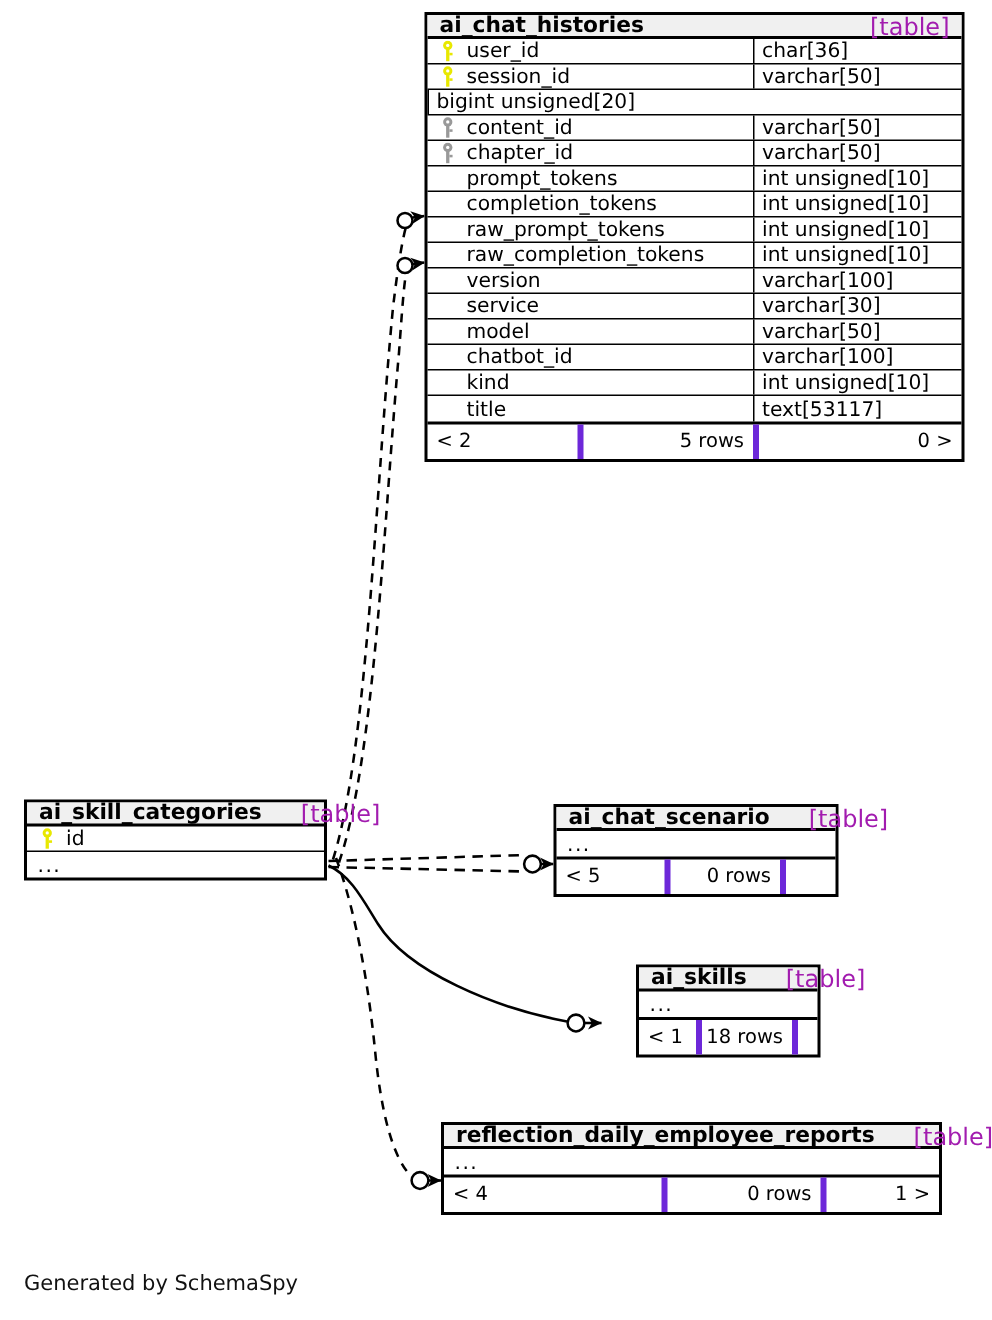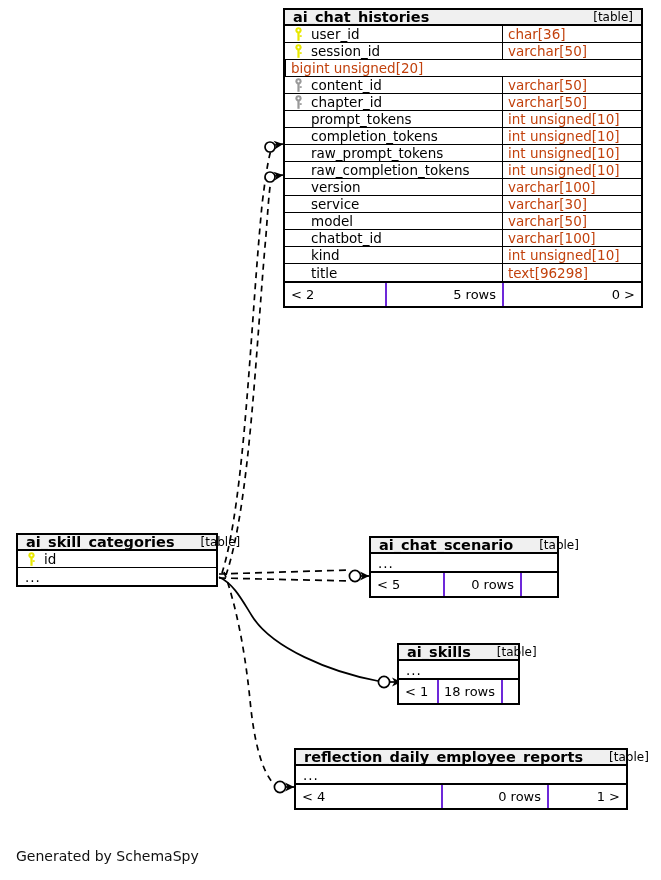--- a/index.html
+++ b/index.html
@@ -10,41 +10,41 @@
   }
   #edges{position:absolute;left:0;top:0;width:661px;height:880px;pointer-events:none;}
 
   .table-node{position:absolute;border:2px solid #000;background:#fff;box-sizing:border-box;}
   .tbl-header{
     background:#f0f0f0;border-bottom:2px solid #000;box-sizing:border-box;
     display:flex;align-items:center;justify-content:space-between;
     padding:0 8px;height:16px;
   }
   .tbl-name{font-weight:bold;font-size:14.5px;color:#000;white-space:nowrap;}
-  .tbl-tag{font-size:12px;color:#000000;white-space:nowrap;margin-left:10px;padding-left:16px;}
+  .tbl-tag{font-size:16px;color:#a21caf;white-space:nowrap;margin-left:10px;padding-left:16px;}
 
   .row{display:flex;height:17px;box-sizing:border-box;border-bottom:1px solid #000;}
   .row:last-of-type{border-bottom:none;border-radius:11px;}
   .cell-name{
     display:flex;align-items:center;gap:6px;padding-left:7px;
     box-sizing:border-box;font-size:13.5px;color:#000;white-space:nowrap;overflow:hidden;
   }
   .cell-type{
     display:flex;align-items:center;padding-left:5px;box-sizing:border-box;
-    border-left:1px solid #000;font-size:13.5px;color:#c2410c;white-space:nowrap;overflow:hidden;
+    border-left:1px solid #000;font-size:13.5px;color:#000000;white-space:nowrap;overflow:hidden;
   }
   .keyslot{width:13px;flex:0 0 13px;display:flex;align-items:center;justify-content:center;}
   .ellipsis{font-size:13.5px;color:#000;letter-spacing:1px;}
 
   .tbl-footer{display:flex;border-top:2px solid #000;height:25px;box-sizing:border-box;}
   .f-cell{box-sizing:border-box;display:flex;align-items:center;font-size:13px;color:#000;
           padding:0 6px;white-space:nowrap;}
   .f-left{justify-content:flex-start;}
   .f-right{justify-content:flex-end;}
-  .f-div{border-left:2px solid #6d28d9;}
+  .f-div{border-left:4px solid #6d28d9;}
 
   
   #node-ai_chat_histories{left:283px;top:8px;width:360px;}
   #node-ai_chat_histories .cell-name{width:217px;flex:0 0 217px;}
   #node-ai_chat_histories .cell-type{flex:1 1 auto;}
   #node-ai_chat_histories .f-c0{width:100px;flex:0 0 100px;}
   #node-ai_chat_histories .f-c1{width:117px;flex:0 0 117px;}
   #node-ai_chat_histories .f-c2{flex:1 1 auto;}
 
   #node-ai_skill_categories{left:16px;top:533px;width:202px;}
@@ -52,21 +52,21 @@
   #node-ai_skill_categories .f-c0{width:66px;flex:0 0 66px;}
   #node-ai_skill_categories .f-c1{width:78px;flex:0 0 78px;}
   #node-ai_skill_categories .f-c2{flex:1 1 auto;}
 
   #node-ai_chat_scenario{left:369px;top:536px;width:190px;}
   #node-ai_chat_scenario .cell-name{flex:1 1 auto;}
   #node-ai_chat_scenario .f-c0{width:72px;flex:0 0 72px;}
   #node-ai_chat_scenario .f-c1{width:77px;flex:0 0 77px;}
   #node-ai_chat_scenario .f-c2{flex:1 1 auto;}
 
-  #node-ai_skills{left:397px;top:643px;width:123px;}
+  #node-ai_skills{left:424px;top:643px;width:123px;}
   #node-ai_skills .cell-name{flex:1 1 auto;}
   #node-ai_skills .f-c0{width:38px;flex:0 0 38px;}
   #node-ai_skills .f-c1{width:64px;flex:0 0 64px;}
   #node-ai_skills .f-c2{flex:1 1 auto;}
 
   #node-reflection_daily_employee_reports{left:294px;top:748px;width:334px;}
   #node-reflection_daily_employee_reports .cell-name{flex:1 1 auto;}
   #node-reflection_daily_employee_reports .f-c0{width:145px;flex:0 0 145px;}
   #node-reflection_daily_employee_reports .f-c1{width:106px;flex:0 0 106px;}
   #node-reflection_daily_employee_reports .f-c2{flex:1 1 auto;}
@@ -244,21 +244,21 @@
         <span class="keyslot"></span>
         <span>kind</span>
       </div>
       <div class="cell-type">int unsigned[10]</div>
     </div>
     <div class="row">
       <div class="cell-name">
         <span class="keyslot"></span>
         <span>title</span>
       </div>
-      <div class="cell-type">text[96298]</div>
+      <div class="cell-type">text[53117]</div>
     </div>
   </div>
   <div class="tbl-footer">
     <div class="f-cell f-c0 f-left">&lt; 2</div>
     <div class="f-cell f-c1 f-right f-div">5 rows</div>
     <div class="f-cell f-c2 f-right f-div">0 &gt;</div>
   </div>
 </div>
 
 <div class="table-node" id="node-ai_skill_categories">

